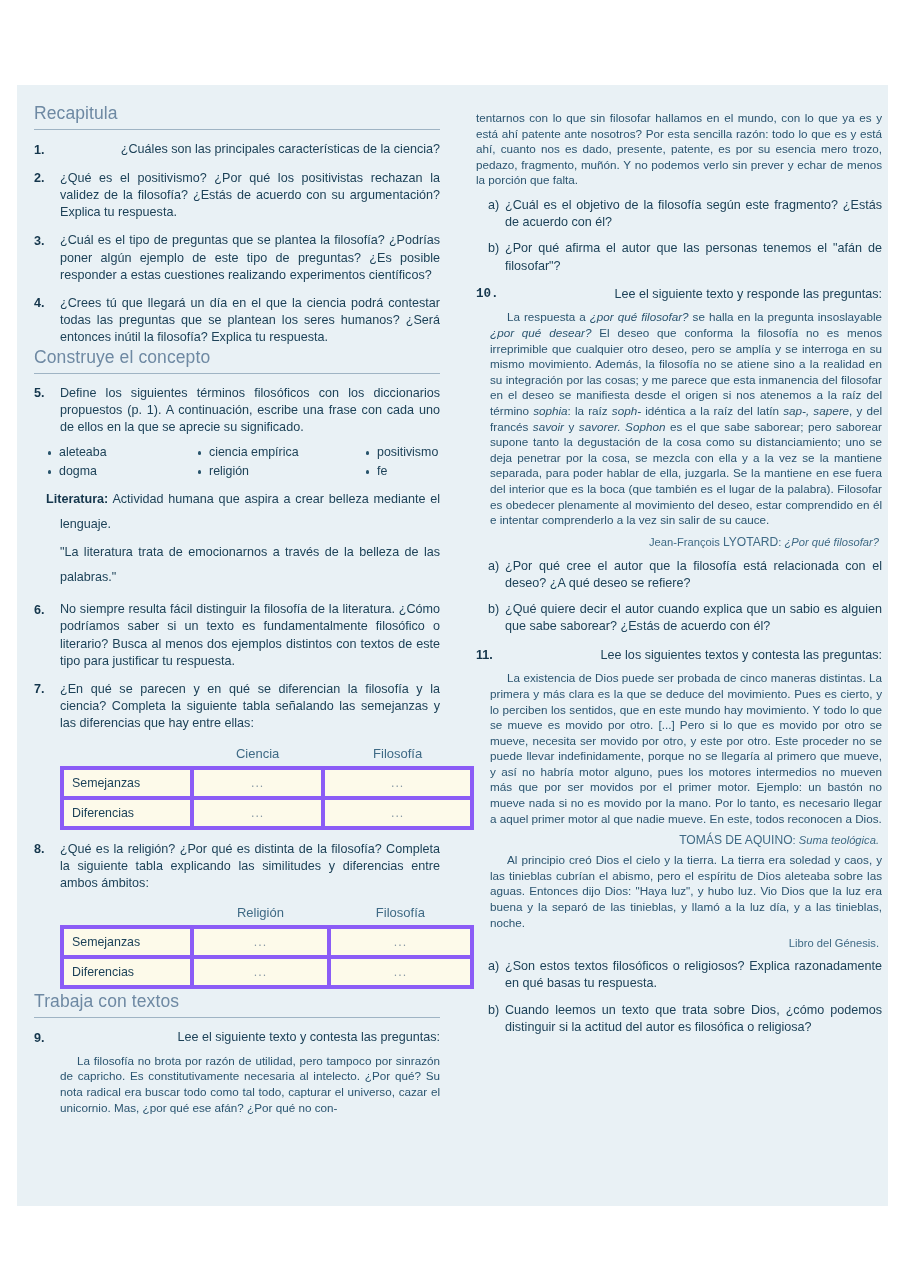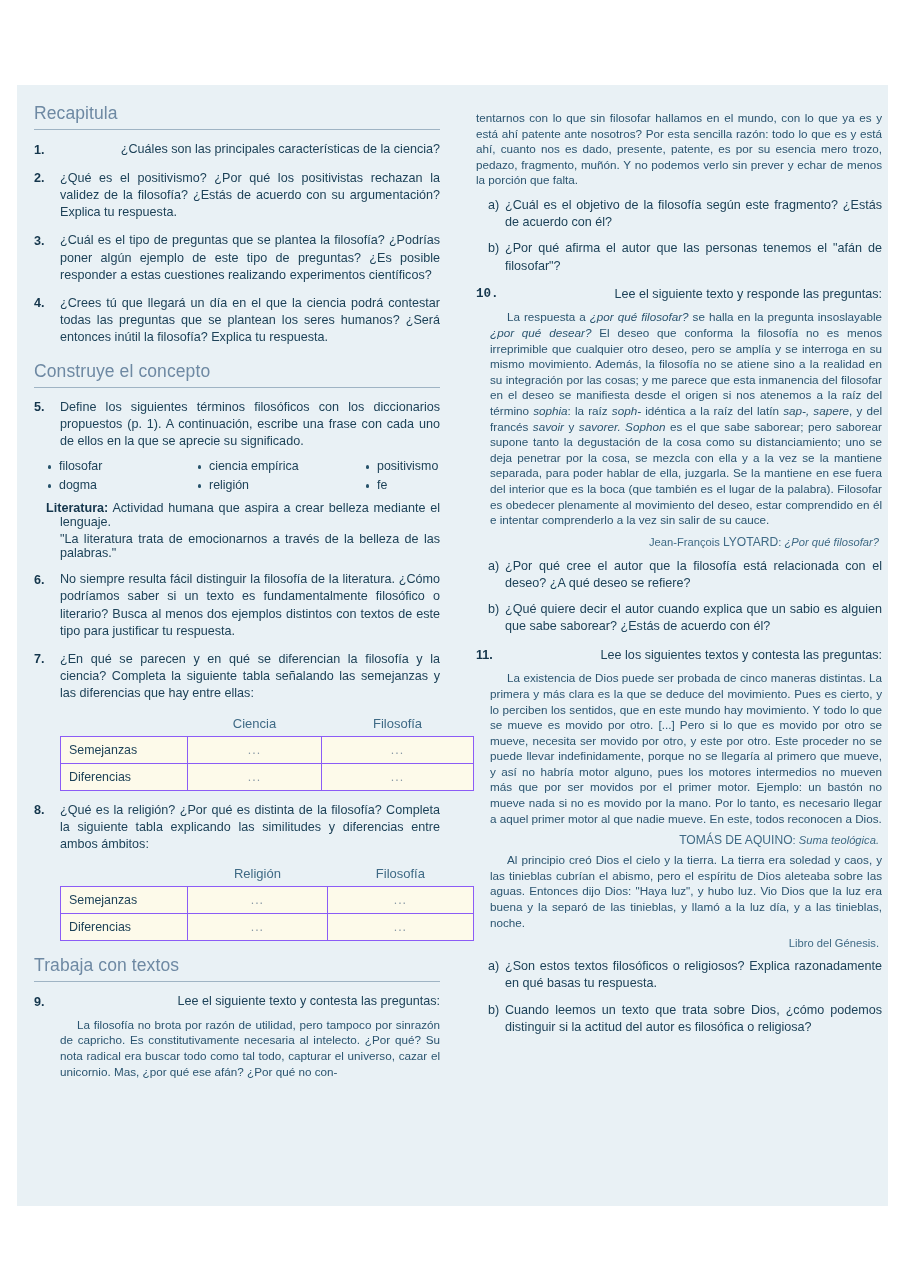--- a/index.html
+++ b/index.html
@@ -45,21 +45,21 @@
   .sec-head {
     font-size: 17.5px;
     font-weight: 400;
     color: #6e89a3;
     letter-spacing: .1px;
     margin: 0 0 4px 0;
     padding: 0 0 5px 0;
     border-bottom: 1.4px solid #9fb4c4;
     line-height: 1.2;
   }
-  .sec-head.sp-top { margin-top: 14px; }
+  .sec-head.sp-top { }
 
   
   .ex {
     display: flex;
     margin-top: 11px;
     color: #2d4a5e;
   }
   .ex .num {
     flex: 0 0 26px;
     font-size: 12.6px;
@@ -94,21 +94,21 @@
     left: 2px; top: 6px;
     width: 3.4px; height: 3.4px;
     border-radius: 50%;
     background: #27536b;
   }
 
   
   .defblock {
     margin: 9px 0 0 12px;
     font-size: 12.6px;
-    line-height: 14px;
+    line-height: 25px;
     color: #1d4258;
     text-align: justify;
   }
   .defblock .lead { font-weight: bold; color: #14364c; }
   .defblock .hang { padding-left: 14px; text-indent: -14px; }
   .defblock .quote { margin-top: 3px; padding-left: 14px; }
 
   
   .tbl {
     margin: 11px 0 2px 26px;
@@ -121,21 +121,21 @@
     color: #3f6a85;
     font-size: 13px;
     padding: 2px 0 5px 0;
     text-align: center;
     background: transparent;
     border: none;
   }
   .tbl th.blank { background: transparent; }
   .tbl td {
     background: #fdfaea;
-    border: 1px solid #8b5cf6;
+    border: 4px solid #8b5cf6;
     height: 24px;
     color: #1d4258;
     text-align: center;
     vertical-align: middle;
   }
   .tbl td.rowlab {
     text-align: left;
     padding-left: 8px;
     width: 117px;
   }
@@ -206,21 +206,21 @@
       </div>
 
       <h2 class="sec-head sp-top">Construye el concepto</h2>
 
       <div class="ex">
         <div class="num">5.</div>
         <div class="body">Define los siguientes términos filosóficos con los diccionarios propuestos (p. 1). A continuación, escribe una frase con cada uno de ellos en la que se aprecie su significado.</div>
       </div>
 
       <div class="bullets">
-        <span>filosofar</span>
+        <span>aleteaba</span>
         <span>ciencia empírica</span>
         <span>positivismo</span>
         <span>dogma</span>
         <span>religión</span>
         <span>fe</span>
       </div>
 
       <div class="defblock">
         <div class="hang"><span class="lead">Literatura:</span><span> Actividad humana que aspira a crear belleza mediante el lenguaje.</span></div>
         <div class="quote">"La literatura trata de emocionarnos a través de la belleza de las palabras."</div>

